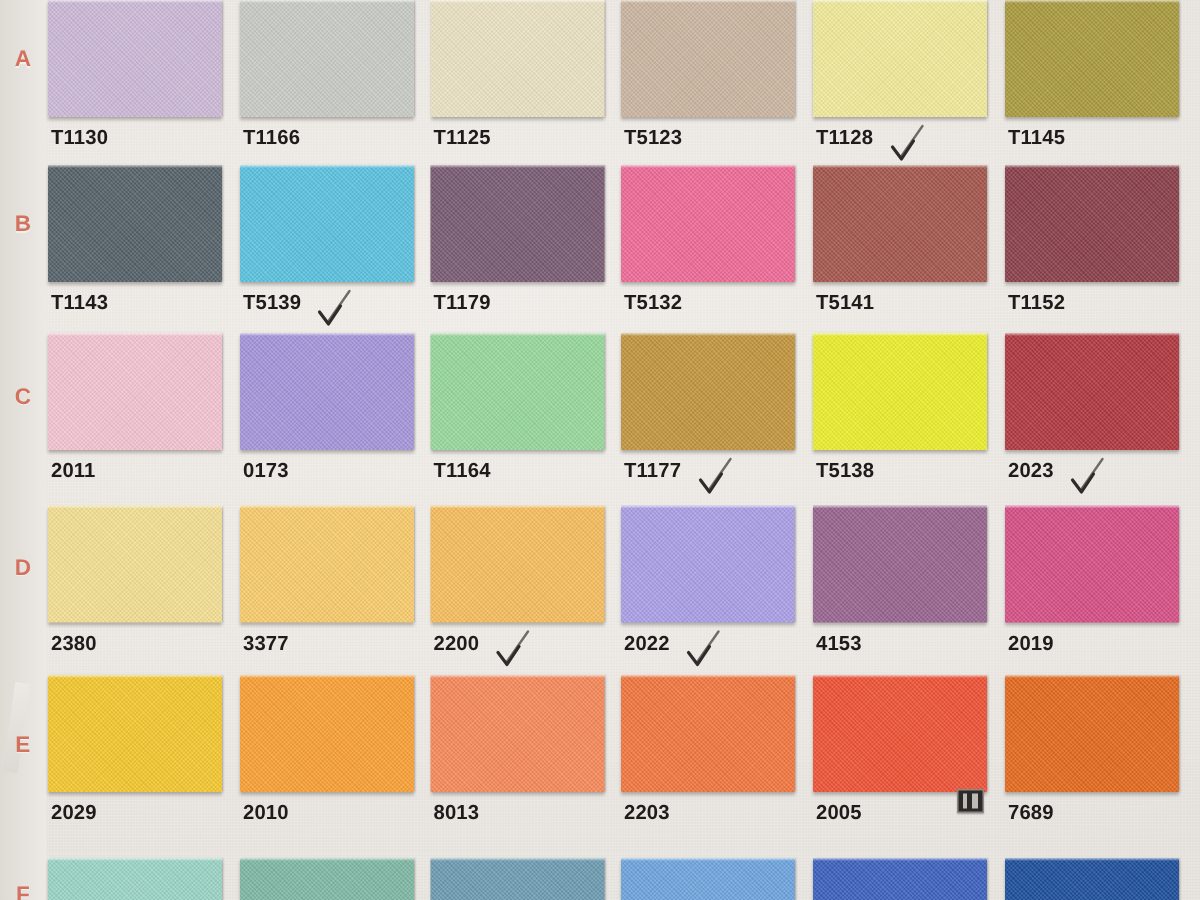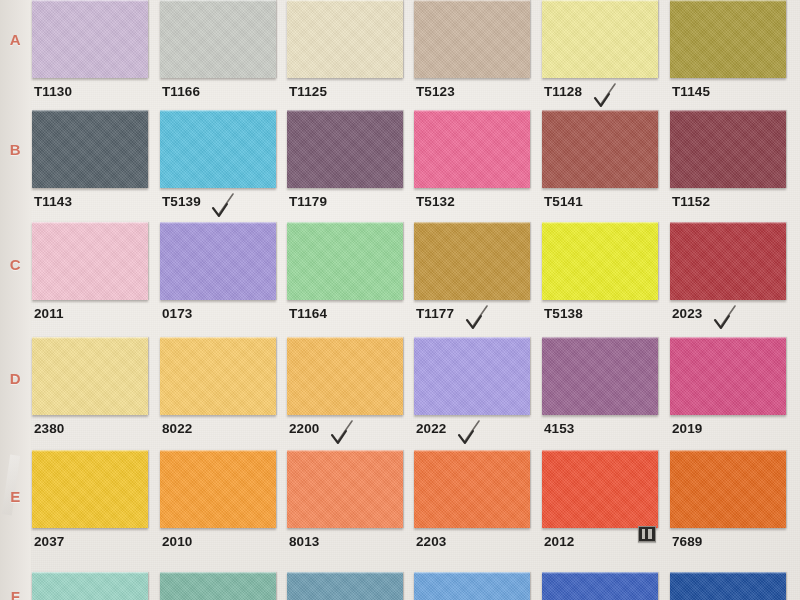--- a/index.html
+++ b/index.html
@@ -295,21 +295,21 @@
           <div class="chip-tex"></div>
           <div class="chip-hi"></div>
         </div>
         <div class="swatch-code">2380</div>
       </div>
       <div class="swatch-cell" style="left: 160px; top: 337px;">
         <div class="swatch-chip" title="8022" style="background: rgb(246, 202, 107); width: 116px; height: 78px;">
           <div class="chip-tex"></div>
           <div class="chip-hi"></div>
         </div>
-        <div class="swatch-code">8022</div>
+        <div class="swatch-code">3377</div>
       </div>
       <div class="swatch-cell" style="left: 287px; top: 337px;">
         <div class="swatch-chip" title="2200" style="background: rgb(244, 188, 94); width: 116px; height: 78px;">
           <div class="chip-tex"></div>
           <div class="chip-hi"></div>
         </div>
         <div class="swatch-code">2200</div>
         <div class="check-mark" style="left: 38.8px; top: 82px;">
           <svg width="34" height="30" viewBox="0 0 34 30">
             <path d="M26 2 L12 22" stroke="#6e6a66" stroke-width="1.6" fill="none" stroke-linecap="round"></path>
@@ -343,21 +343,21 @@
           <div class="chip-hi"></div>
         </div>
         <div class="swatch-code">2019</div>
       </div>
       <div class="row-label" style="top: 488px;">E</div>
       <div class="swatch-cell" style="left: 32px; top: 450px;">
         <div class="swatch-chip" title="2029" style="background: rgb(242, 198, 47); width: 116px; height: 78px;">
           <div class="chip-tex"></div>
           <div class="chip-hi"></div>
         </div>
-        <div class="swatch-code">2037</div>
+        <div class="swatch-code">2029</div>
       </div>
       <div class="swatch-cell" style="left: 160px; top: 450px;">
         <div class="swatch-chip" title="2010" style="background: rgb(247, 159, 54); width: 116px; height: 78px;">
           <div class="chip-tex"></div>
           <div class="chip-hi"></div>
         </div>
         <div class="swatch-code">2010</div>
       </div>
       <div class="swatch-cell" style="left: 287px; top: 450px;">
         <div class="swatch-chip" title="8013" style="background: rgb(244, 136, 90); width: 116px; height: 78px;">
@@ -371,21 +371,21 @@
           <div class="chip-tex"></div>
           <div class="chip-hi"></div>
         </div>
         <div class="swatch-code">2203</div>
       </div>
       <div class="swatch-cell" style="left: 542px; top: 450px;">
         <div class="swatch-chip" title="2012" style="background: rgb(236, 82, 54); width: 116px; height: 78px;">
           <div class="chip-tex"></div>
           <div class="chip-hi"></div>
         </div>
-        <div class="swatch-code">2012</div>
+        <div class="swatch-code">2005</div>
       </div>
       <div class="swatch-cell" style="left: 670px; top: 450px;">
         <div class="swatch-chip" title="7689" style="background: rgb(226, 105, 31); width: 116px; height: 78px;">
           <div class="chip-tex"></div>
           <div class="chip-hi"></div>
         </div>
         <div class="swatch-code">7689</div>
       </div>
       <div class="row-label" style="top: 588px;">F</div>
       <div class="swatch-cell" style="left: 32px; top: 572px;">

